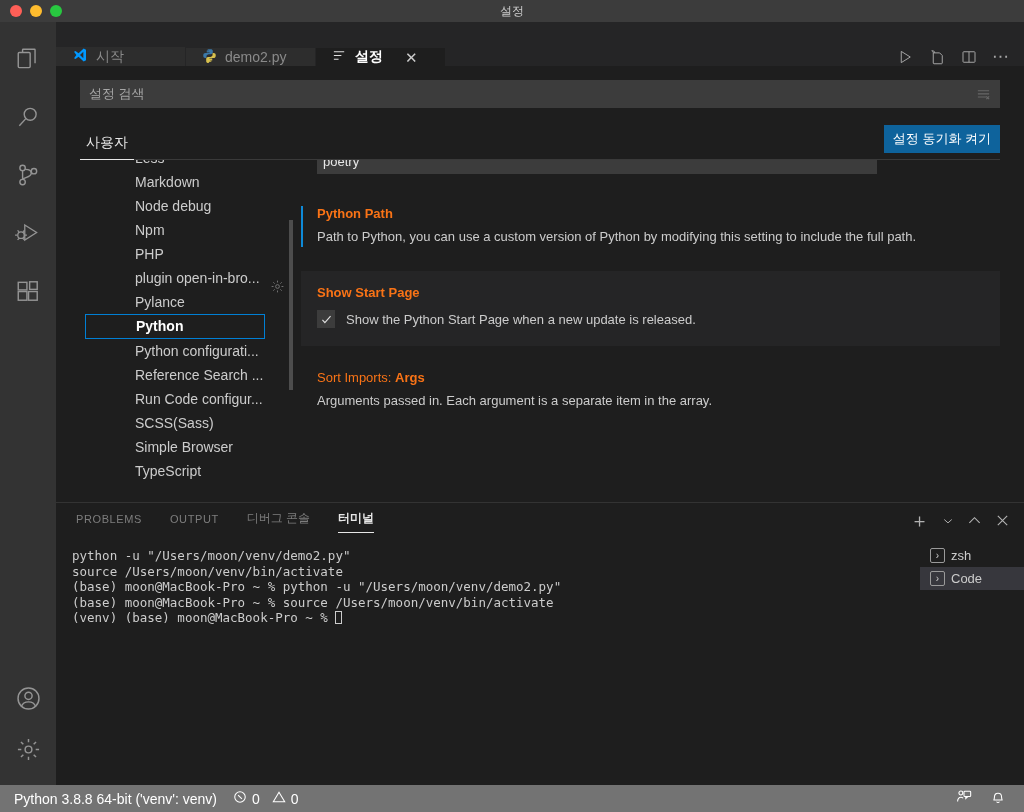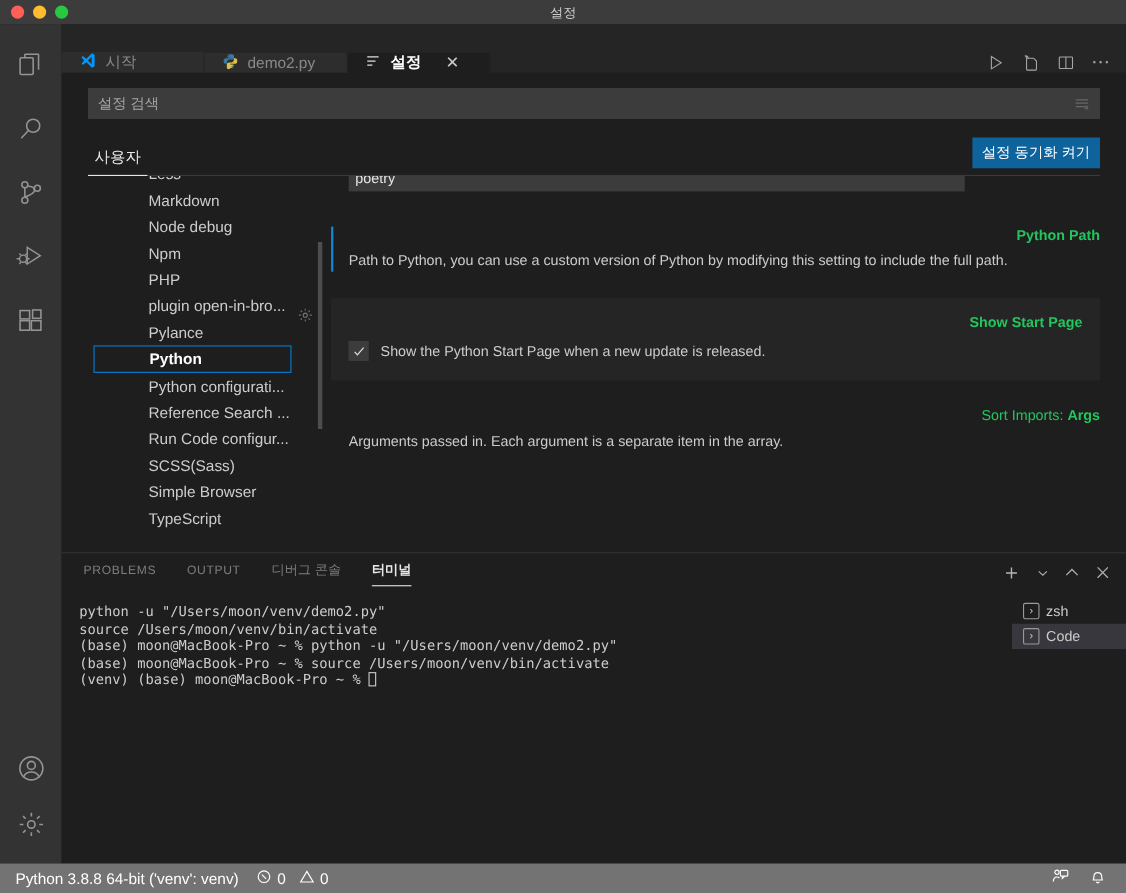--- a/index.html
+++ b/index.html
@@ -139,21 +139,21 @@
   }
 
   
   .settings-list { flex: 1 1 auto; position: relative; min-width: 0; padding-right: 24px; }
   .setting-row { position: relative; padding-left: 16px; }
   .setting-row.modified::before {
     content: ""; position: absolute; left: 0; top: 0; bottom: 0;
     width: 2px; background: #0e8ad8;
   }
   .setting-title {
-    font-size: 13px; font-weight: bold; color: #22c55e; margin-bottom: 6px; text-align: right;
+    font-size: 13px; font-weight: bold; color: #f97316; margin-bottom: 6px;
   }
   .setting-title .normal { font-weight: normal; }
   .setting-desc {
     font-size: 13px; color: #cccccc; line-height: 1.55; max-width: 650px;
   }
   .setting-input {
     margin-top: 10px; height: 26px; background: #3c3c3c;
     display: flex; align-items: center; padding: 0 6px;
     font-size: 13px; color: #e7e7e7; width: 560px;
   }

